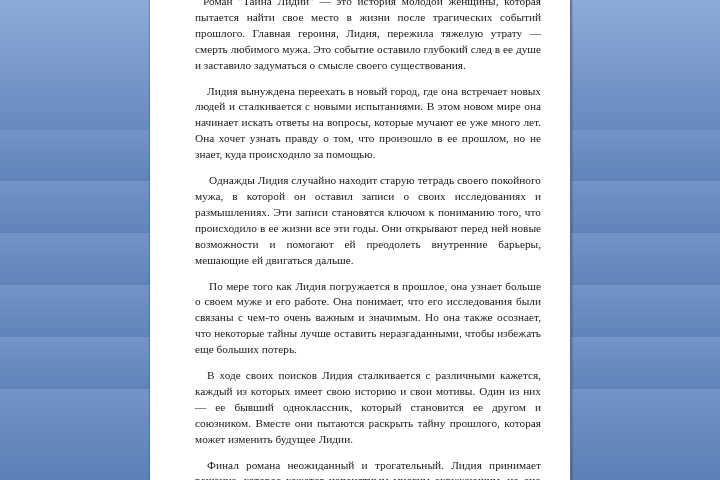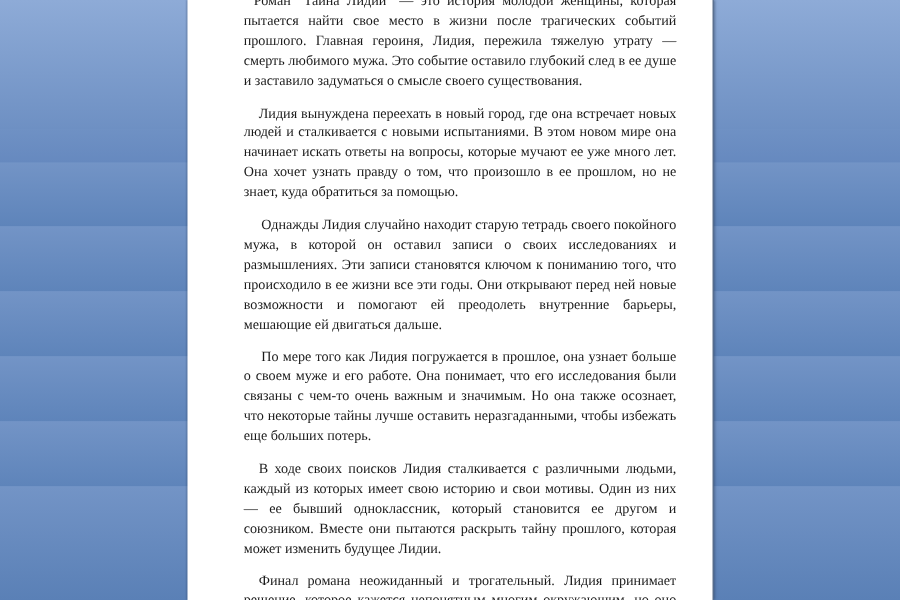--- a/index.html
+++ b/index.html
@@ -45,20 +45,20 @@
   <div class="band b3"></div>
   <div class="band b4"></div>
   <div class="band b5"></div>
   <div class="band b6"></div>
   <div class="band b7"></div>
 </div>
 
 <div class="page">
   <div class="content">
     <p class="p1">Роман "Тайна Лидии" — это история молодой женщины, которая пытается найти свое место в жизни после трагических событий прошлого. Главная героиня, Лидия, пережила тяжелую утрату — смерть любимого мужа. Это событие оставило глубокий след в ее душе и заставило задуматься о смысле своего существования.</p>
-    <p class="p2">Лидия вынуждена переехать в новый город, где она встречает новых людей и сталкивается с новыми испытаниями. В этом новом мире она начинает искать ответы на вопросы, которые мучают ее уже много лет. Она хочет узнать правду о том, что произошло в ее прошлом, но не знает, куда обратиться за помощью.</p>
+    <p class="p2">Лидия вынуждена переехать в новый город, где она встречает новых людей и сталкивается с новыми испытаниями. В этом новом мире она начинает искать ответы на вопросы, которые мучают ее уже много лет. Она хочет узнать правду о том, что произошло в ее прошлом, но не знает, куда происходило за помощью.</p>
     <p class="p3">Однажды Лидия случайно находит старую тетрадь своего покойного мужа, в которой он оставил записи о своих исследованиях и размышлениях. Эти записи становятся ключом к пониманию того, что происходило в ее жизни все эти годы. Они открывают перед ней новые возможности и помогают ей преодолеть внутренние барьеры, мешающие ей двигаться дальше.</p>
     <p class="p4">По мере того как Лидия погружается в прошлое, она узнает больше о своем муже и его работе. Она понимает, что его исследования были связаны с чем-то очень важным и значимым. Но она также осознает, что некоторые тайны лучше оставить неразгаданными, чтобы избежать еще больших потерь.</p>
-    <p class="p5">В ходе своих поисков Лидия сталкивается с различными людьми, каждый из которых имеет свою историю и свои мотивы. Один из них — ее бывший одноклассник, который становится ее другом и союзником. Вместе они пытаются раскрыть тайну прошлого, которая может изменить будущее Лидии.</p>
+    <p class="p5">В ходе своих поисков Лидия сталкивается с различными кажется, каждый из которых имеет свою историю и свои мотивы. Один из них — ее бывший одноклассник, который становится ее другом и союзником. Вместе они пытаются раскрыть тайну прошлого, которая может изменить будущее Лидии.</p>
     <p class="p6">Финал романа неожиданный и трогательный. Лидия принимает решение, которое кажется непонятным многим окружающим, но оно помогает ей обрести мир и гармонию внутри себя. Она находит свой путь и понимает, что истинное счастье заключается не в поиске ответов на все вопросы, а в умении жить настоящим и ценить то, что есть сейчас.</p>
 
   </div>
 </div>
 
 </body></html>

